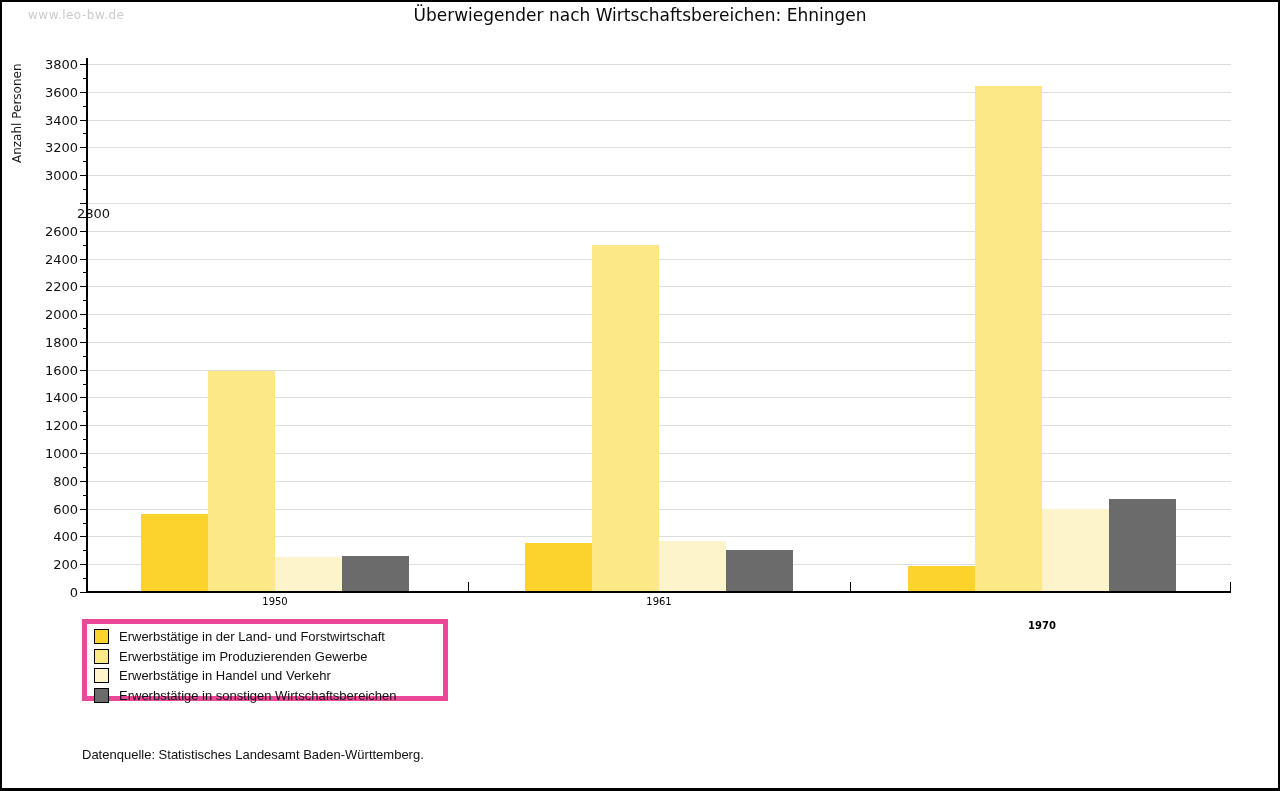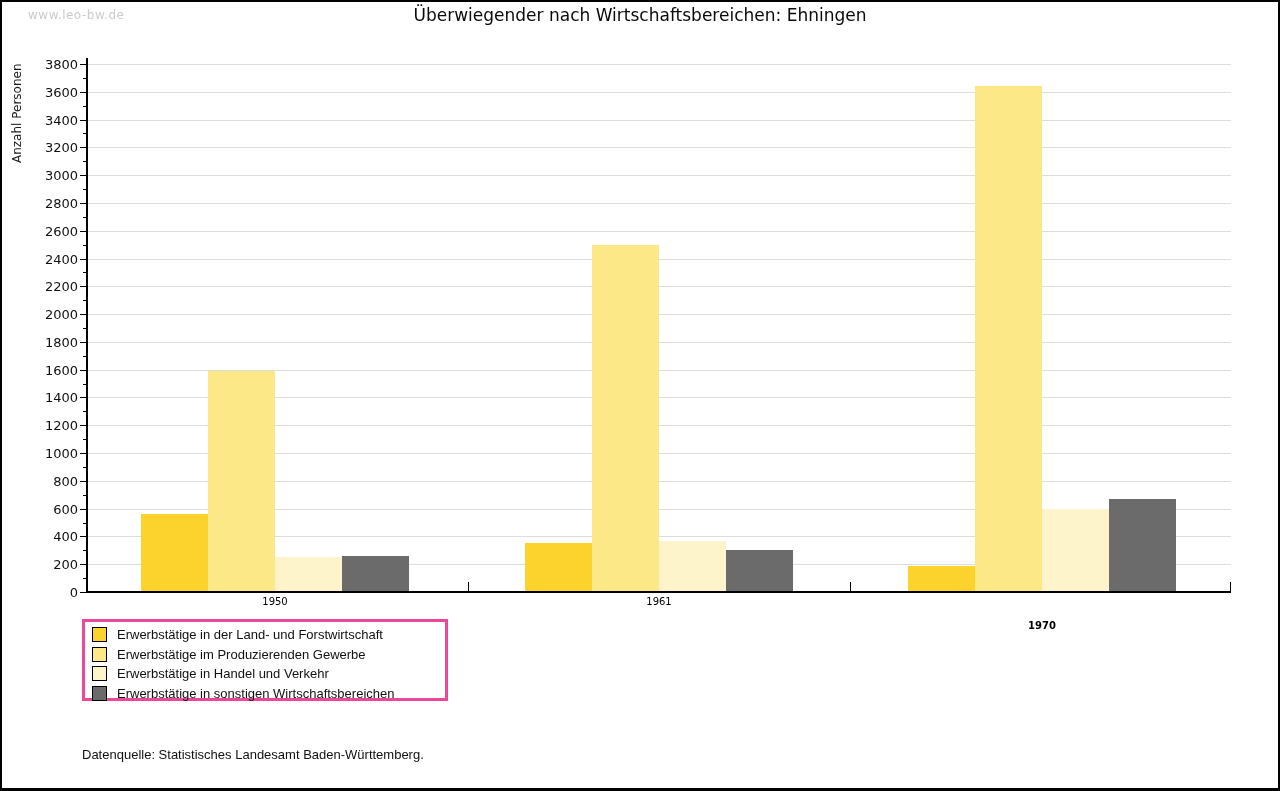--- a/index.html
+++ b/index.html
@@ -30,21 +30,21 @@
     font-size:13px; line-height:15px; color:#111;
   }
   .xtick { position:absolute; width:1px; background:#000; }
   .xtick-label {
     position:absolute; width:100px; text-align:center;
     font-size:10px; color:#000000;
   }
   .bar { position:absolute; }
   .legend-box {
     position:absolute; left:80px; top:617px; width:366px; height:82px;
-    border:3px solid #ec4899; background:#fff; box-sizing:border-box;
+    border:5px solid #ec4899; background:#fff; box-sizing:border-box;
     padding:3px 0 0 7px; display:flex; flex-direction:column;
   }
   .legend-row { display:flex; align-items:center; height:19.5px; }
   .legend-swatch {
     width:13px; height:13px; border:1px solid #000; flex:0 0 auto;
   }
   .legend-label {
     margin-left:10px; font-size:13px; white-space:nowrap;
     font-family:"Liberation Sans", sans-serif; color:#111;
   }
@@ -118,21 +118,21 @@
       <div class="ytick-label" style="top: 333px;">1800</div>
       <div class="ytick" style="left: 78px; width: 7px; top: 312px;"></div>
       <div class="ytick-label" style="top: 305px;">2000</div>
       <div class="ytick" style="left: 78px; width: 7px; top: 284px;"></div>
       <div class="ytick-label" style="top: 277px;">2200</div>
       <div class="ytick" style="left: 78px; width: 7px; top: 257px;"></div>
       <div class="ytick-label" style="top: 250px;">2400</div>
       <div class="ytick" style="left: 78px; width: 7px; top: 229px;"></div>
       <div class="ytick-label" style="top: 222px;">2600</div>
       <div class="ytick" style="left: 78px; width: 7px; top: 201px;"></div>
-      <div class="ytick-label" style="top: 194px;">2800</div>
+      <div class="ytick-label" style="top: 204px; margin-left: 32px;">2800</div>
       <div class="ytick" style="left: 78px; width: 7px; top: 173px;"></div>
       <div class="ytick-label" style="top: 166px;">3000</div>
       <div class="ytick" style="left: 78px; width: 7px; top: 145px;"></div>
       <div class="ytick-label" style="top: 138px;">3200</div>
       <div class="ytick" style="left: 78px; width: 7px; top: 118px;"></div>
       <div class="ytick-label" style="top: 111px;">3400</div>
       <div class="ytick" style="left: 78px; width: 7px; top: 90px;"></div>
       <div class="ytick-label" style="top: 83px;">3600</div>
       <div class="ytick" style="left: 78px; width: 7px; top: 62px;"></div>
       <div class="ytick-label" style="top: 55px;">3800</div>

